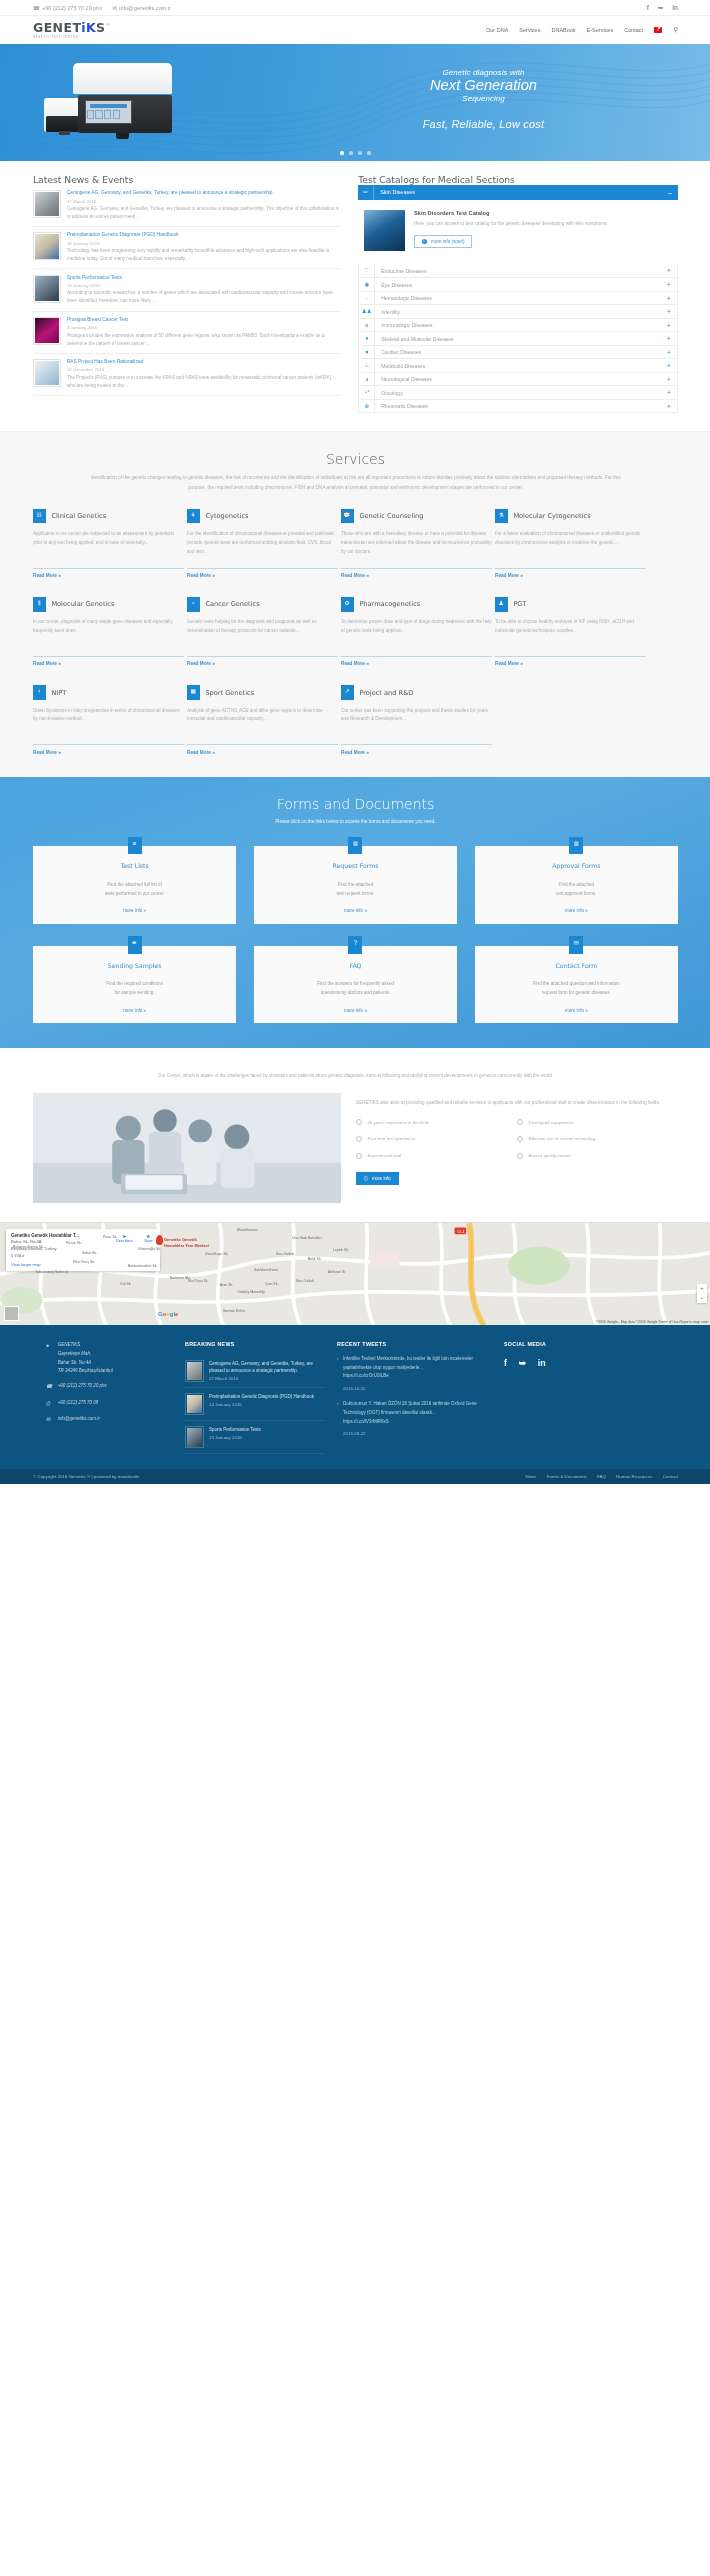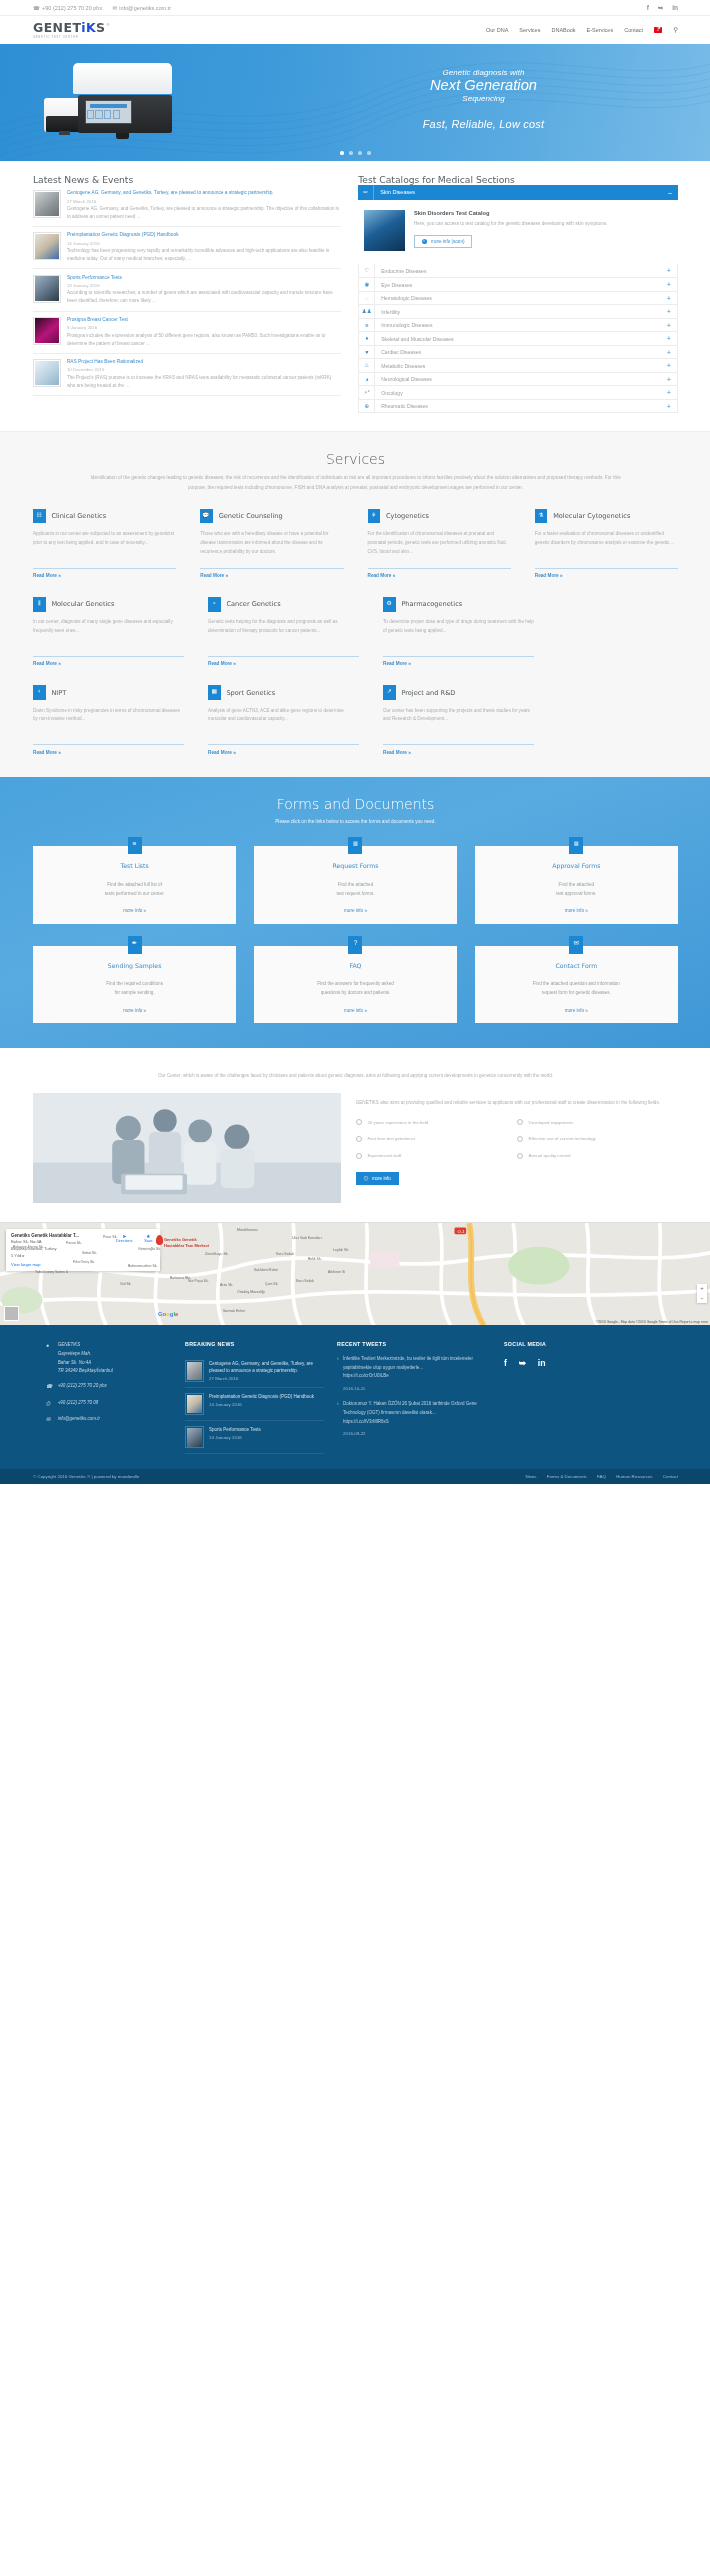--- a/index.html
+++ b/index.html
@@ -87,21 +87,21 @@
   .acc .row{display:flex;align-items:center;height:13.5px;border-top:0.7px solid #ececec;cursor:pointer;}
   .acc .row:first-child{border-top:none;}
   .acc .ic{width:16px;text-align:center;color:#3d8ecb;font-size:5.5px;border-right:0.7px solid #ececec;line-height:13px;}
   .acc .lb{flex:1;padding-left:5.9px;font-size:5.1px;color:#9aa0a3;}
   .acc .pm{width:16px;text-align:center;color:#3d8ecb;font-size:6.6px;}
 
   
   .sec-services{background:#f7f7f7;padding:19px 0 22px;border-top:0.7px solid #efefef;}
   .bigtitle{text-align:center;font-family:"DejaVu Sans",sans-serif;font-weight:300;font-size:14px;color:#5a6165;}
   .bigsub{text-align:center;font-size:4.7px;color:#abb0b3;line-height:2.1;margin:5.9px auto 0;width:542px;}
-  .grid4{display:flex;gap:24px;margin-top:16px;}
+  .grid4{display:flex;gap:3px;margin-top:16px;}
   .svc{width:151px;}
   .svc-h{display:flex;align-items:center;gap:5.9px;}
   .ribbon{width:12.5px;height:14.7px;background:#1b87d2;position:relative;flex:0 0 12.5px;color:#fff;font-size:5.9px;text-align:center;line-height:12.5px;}
   .ribbon:after{content:"";position:absolute;left:0;bottom:0px;width:0;height:0;border-left:6.2px solid #1b87d2;border-right:6.2px solid #1b87d2;border-bottom:2.9px solid transparent;}
   .ribbon span{position:relative;z-index:2;}
   .svc-t{font-size:6.6px;color:#51585c;font-family:"DejaVu Sans",sans-serif;font-weight:400;}
   .svc-x{font-size:4.6px;color:#abb0b3;line-height:1.95;margin-top:6.6px;min-height:31px;}
   .svc-hr{border-top:0.7px solid #bcd7ea;margin-top:6.6px;}
   .svc-more{font-size:4.7px;color:#3d8ecb;font-weight:bold;margin-top:4.4px;cursor:pointer;}
 
@@ -397,38 +397,38 @@
           <div class="svc-h">
               <div class="ribbon"><span>☷</span></div>
               <div class="svc-t">Clinical Genetics</div>
             </div>
           <div class="svc-x">Applicants in our center are subjected to an assessment by geneticist prior to any test being applied, and in case of necessity...</div>
           <div class="svc-hr"></div>
           <div class="svc-more">Read More »</div>
         </div>
         <div class="svc">
           <div class="svc-h">
+              <div class="ribbon"><span>⚘</span></div>
+              <div class="svc-t">Cytogenetics</div>
+            </div>
+          <div class="svc-x">For the identification of chromosomal diseases at prenatal and postnatal periods, genetic tests are performed utilizing amniotic fluid, CVS, blood and skin...</div>
+          <div class="svc-hr"></div>
+          <div class="svc-more">Read More »</div>
+        </div>
+        <div class="svc">
+          <div class="svc-h">
               <div class="ribbon"><span>💬</span></div>
               <div class="svc-t">Genetic Counseling</div>
             </div>
           <div class="svc-x">Those who are with a hereditary disease or have a potential for disease transmission are informed about the disease and its recurrence probability by our doctors.</div>
           <div class="svc-hr"></div>
           <div class="svc-more">Read More »</div>
         </div>
         <div class="svc">
           <div class="svc-h">
-              <div class="ribbon"><span>⚘</span></div>
-              <div class="svc-t">Cytogenetics</div>
-            </div>
-          <div class="svc-x">For the identification of chromosomal diseases at prenatal and postnatal periods, genetic tests are performed utilizing amniotic fluid, CVS, blood and skin...</div>
-          <div class="svc-hr"></div>
-          <div class="svc-more">Read More »</div>
-        </div>
-        <div class="svc">
-          <div class="svc-h">
               <div class="ribbon"><span>⚗</span></div>
               <div class="svc-t">Molecular Cytogenetics</div>
             </div>
           <div class="svc-x">For a faster evaluation of chromosomal diseases or unidentified genetic disorders by chromosome analysis or examine the genetic....</div>
           <div class="svc-hr"></div>
           <div class="svc-more">Read More »</div>
         </div>
       </div>
 
       <div class="grid4" style="margin-top:19px">
@@ -449,20 +449,29 @@
           <div class="svc-x">Genetic tests helping for the diagnosis and prognosis as well as determination of therapy protocols for cancer patients...</div>
           <div class="svc-hr"></div>
           <div class="svc-more">Read More »</div>
         </div>
         <div class="svc">
           <div class="svc-h">
               <div class="ribbon"><span>⚙</span></div>
               <div class="svc-t">Pharmacogenetics</div>
             </div>
           <div class="svc-x">To determine proper dose and type of drugs during treatment with the help of genetic tests being applied...</div>
+          <div class="svc-hr"></div>
+          <div class="svc-more">Read More »</div>
+        </div>
+        <div class="svc">
+          <div class="svc-h">
+              <div class="ribbon"><span>♟</span></div>
+              <div class="svc-t">PGT</div>
+            </div>
+          <div class="svc-x">To be able to choose healthy embryos in IVF using FISH, aCGH and molecular genetic techniques, couples...</div>
           <div class="svc-hr"></div>
           <div class="svc-more">Read More »</div>
         </div>
       </div>
 
       <div class="grid4" style="margin-top:19px">
         <div class="svc">
           <div class="svc-h">
               <div class="ribbon"><span>♀</span></div>
               <div class="svc-t">NIPT</div>

